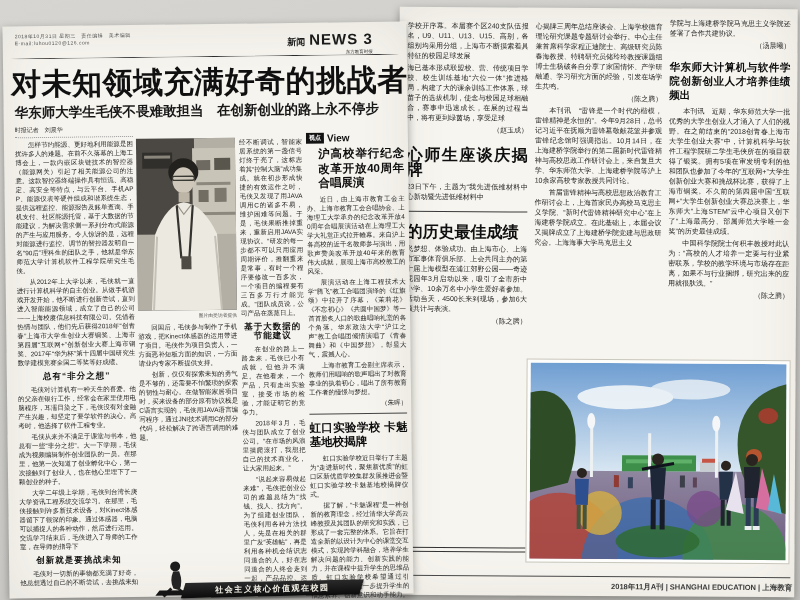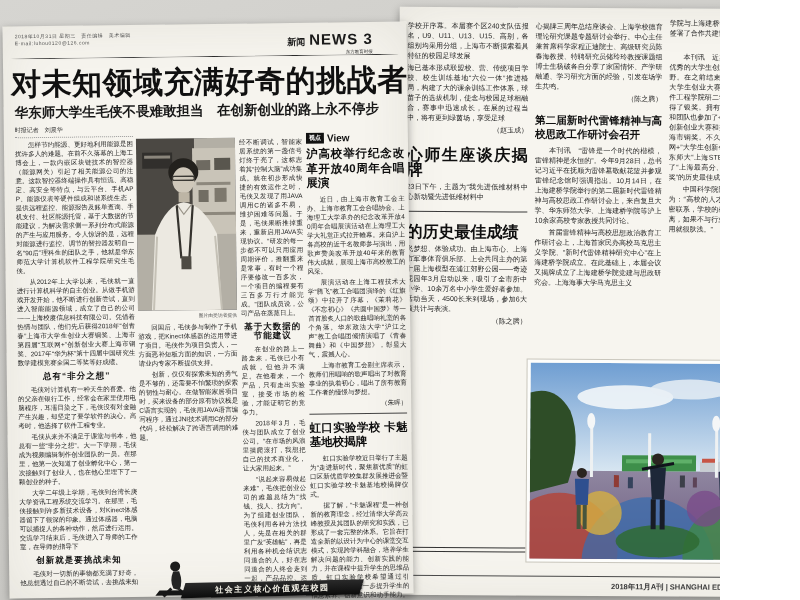--- a/index.html
+++ b/index.html
@@ -1,17 +1,17 @@
 <!DOCTYPE html>
 <html><head>
 <meta charset="utf-8">
 <style>
   html,body{margin:0;padding:0;}
   body{width:800px;height:600px;overflow:hidden;font-family:"Liberation Sans","DejaVu Sans",sans-serif;}
-  .scan{position:relative;width:720px;height:600px;background:linear-gradient(160deg,#d6d5d1 0%,#cbcac6 55%,#c2c1bd 100%);overflow:hidden;text-decoration:underline;}
+  .scan{position:relative;width:800px;height:600px;background:linear-gradient(160deg,#d6d5d1 0%,#cbcac6 55%,#c2c1bd 100%);overflow:hidden;text-decoration:underline;}
 
   
   .page{position:absolute;background:#f6f4ee;box-shadow:0 3px 8px rgba(0,0,0,.35), inset 0 0 50px rgba(90,85,70,.10);}
   .page-left{left:6px;top:24px;width:404px;height:572px;transform:rotate(-.7deg);z-index:3;}
   .page-right{left:398px;top:8px;width:398px;height:588px;transform:rotate(.35deg);z-index:2;background:#f7f5ef;}
 
   
   .bodytext{font-size:6.5px;line-height:9px;text-align:justify;color:#262626;word-break:break-all;}
   .bodytext p{margin:0 0 2px 0;text-indent:2em;}
   .bodytext p.noindent{text-indent:0;}
@@ -34,21 +34,21 @@
   .lp-col1{left:11px;top:114px;width:118px;height:448px;}
   .lp-photo{position:absolute;left:132px;top:114px;width:99px;height:172px;background:#777;overflow:hidden;}
   .lp-photo svg{display:block;}
   .lp-caption{position:absolute;left:132px;top:288px;width:99px;font-size:4.8px;color:#555;text-align:right;}
   .lp-col2{left:132px;top:298px;width:99px;height:234px;}
   .lp-col3{left:235px;top:114px;width:63px;height:444px;}
   .lp-col4{left:302px;top:110px;width:98px;height:478px;}
   .view-tagrow{display:flex;align-items:center;gap:3px;margin-bottom:3px;}
   .view-chip{background:#121212;color:#fff;font-size:6px;padding:1px 3px;font-weight:700;}
   .view-en{font-size:10px;font-weight:800;color:#111;}
-  .v-headline{font-size:11.5px;font-weight:800;line-height:14.5px;color:#0e0e0e;margin:2px 0 4px 0;}
+  .v-headline{font-size:11.5px;font-weight:800;line-height:14.5px;color:#0e0e0e;margin:2px 0 4px 12px;}
   .midrule{border:none;border-top:1px solid #444;margin:6px 0;}
   .hk-headline{font-size:11.5px;font-weight:800;line-height:14.5px;color:#0e0e0e;margin:4px 0;}
 
   
   .banner{position:absolute;left:148px;top:534px;width:206px;height:44px;}
   .banner-ribbon{position:absolute;left:26px;top:24px;width:178px;height:15px;background:linear-gradient(#2a2a2a,#0c0c0c);transform:skewX(-18deg) rotate(-.5deg);box-shadow:1px 2px 2px rgba(0,0,0,.4);display:flex;align-items:center;justify-content:center;}
   .banner-ribbon span{transform:skewX(18deg);color:#f3f0e6;font-size:8px;font-weight:800;letter-spacing:1.5px;white-space:nowrap;}
   .banner-tail{position:absolute;left:0;top:32px;width:60px;height:5px;background:#161616;transform:skewX(-40deg);}
 
   
@@ -182,28 +182,28 @@
       <hr class="rp-rule">
       <div class="rp-h-frag">的历史最佳成绩</div>
       <p class="noindent">飞梦想、体验成功。由上海市心、上海市军事体育俱乐部、上会共同主办的第十届上海模型在浦江郊野公园——奇迹花园年3月启动以来，吸引了全市所中小学、10余万名中小学生爱好者参加。活动当天，4500长来到现场，参加6大项共计与表演。</p>
       <div class="rp-sign">（陈之腾）</div>
     </div>
     <div class="rp-dblrule"></div>
 
     <div class="col rp-col2 rp-text">
       <p class="noindent">心揭牌三周年总结座谈会、上海学校德育理论研究课题专题研讨会举行。中心主任兼首席科学家程正迪院士、高级研究员陈春海教授、特聘研究员储玲玲教授课题组博士生杨破各自分享了家国情怀、产学研融通、学习研究方面的经验，引发在场学生共鸣。</p>
       <div class="rp-sign">（陈之腾）</div>
-      <div class="rp-h">第二届新时代雷锋精神与高校思政工作研讨会召开</div>
       <p>本刊讯　“雷锋是一个时代的楷模，雷锋精神是永恒的”。今年9月28日，总书记习近平在抚顺为雷锋墓敬献花篮并参观雷锋纪念馆时强调指出。10月14日，在上海建桥学院举行的第二届新时代雷锋精神与高校思政工作研讨会上，来自复旦大学、华东师范大学、上海建桥学院等沪上10余家高校专家教授共同讨论。</p>
       <p>首届雷锋精神与高校思想政治教育工作研讨会上，上海首家民办高校马克思主义学院、“新时代雷锋精神研究中心”在上海建桥学院成立。在此基础上，本届会议又揭牌成立了上海建桥学院党建与思政研究会。上海海事大学马克思主义</p>
     </div>
 
     <div class="col rp-col3 rp-text">
       <p class="noindent">学院与上海建桥学院马克思主义学院还签署了合作共建协议。</p>
       <div class="rp-sign">（汤晨曦）</div>
+      <div class="rp-h">华东师大计算机与软件学院创新创业人才培养佳绩频出</div>
       <p>本刊讯　近期，华东师范大学一批优秀的大学生创业人才涌入了人们的视野。在之前结束的“2018创青春上海市大学生创业大赛”中，计算机科学与软件工程学院研二学生毛侠所在的项目获得了银奖。拥有5项在审发明专利的他和团队也参加了今年的“互联网+”大学生创新创业大赛和挑战杯比赛，获得了上海市铜奖。不久前的第四届中国“互联网+”大学生创新创业大赛总决赛上，华东师大“上海STEM”云中心项目又创下了“上海最高分、部属师范大学唯一金奖”的历史最佳成绩。</p>
       <p>中国科学院院士何积丰教授对此认为：“高校的人才培养一定要与行业紧密联系，学校的教学环境与市场存在距离，如果不与行业捆绑，研究出来的应用就很肤浅。”</p>
       <div class="rp-sign">（陈之腾）</div>
     </div>
 
     <div class="rp-photo">
       <svg width="256" height="196" viewBox="0 0 256 196">
         <defs>
           <linearGradient id="sky" x1="0" y1="0" x2="0" y2="1">
             <stop offset="0" stop-color="#6f9ed2"></stop>

